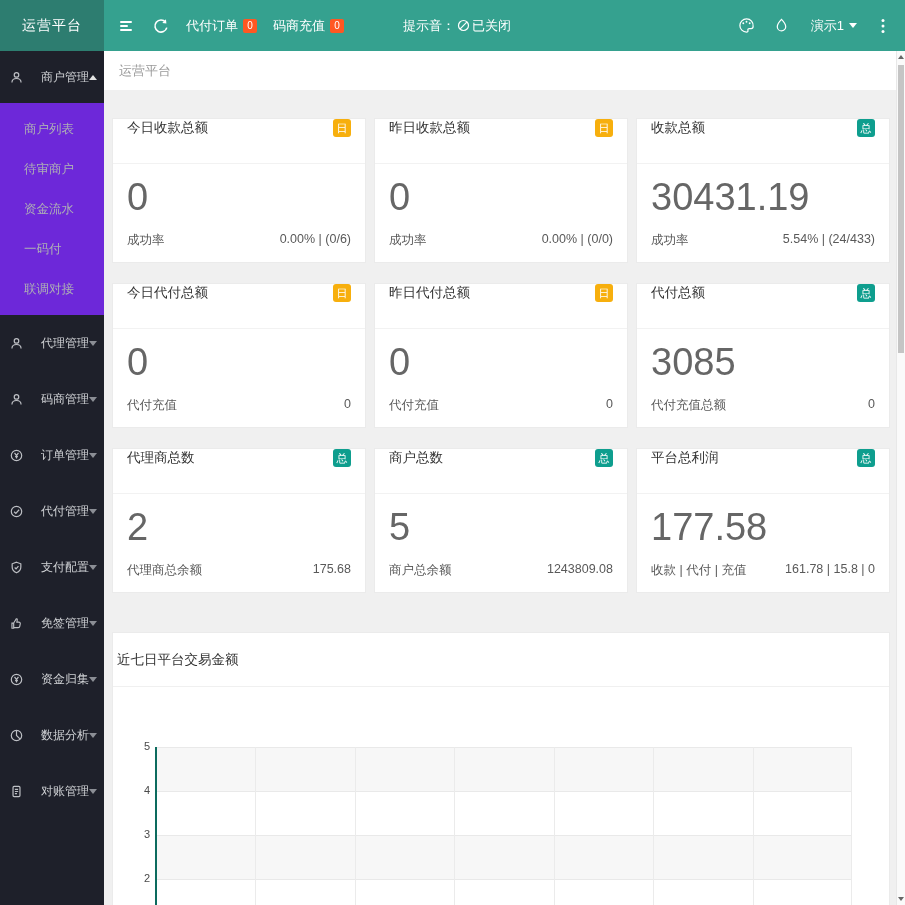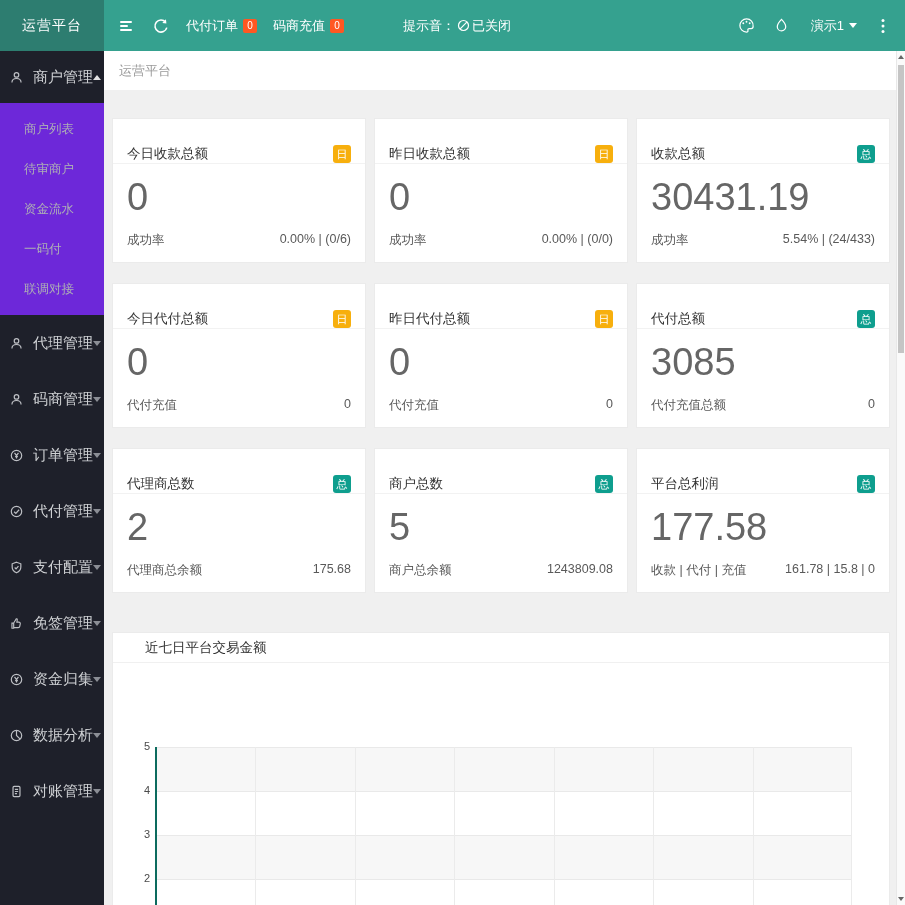--- a/index.html
+++ b/index.html
@@ -20,49 +20,49 @@
   .tb-notice .micon { margin:0 2px; display:inline-flex; }
   .spacer { flex:1; }
   .tb-user { display:inline-flex; align-items:center; font-size:13px; margin:0 16px 0 4px; cursor:pointer; }
   .caret { width:0; height:0; border-left:4px solid transparent; border-right:4px solid transparent;
            border-top:5px solid #fff; margin-left:5px; }
 
   
   .sidebar { position:absolute; top:51px; left:0; width:104px; bottom:0; background:#1e202a; overflow:hidden; }
   .nav-group { height:56px; display:flex; align-items:center; padding:0 9px 0 10px; cursor:pointer; color:#cfd1d4; }
   .nav-group.first { height:52px; }
-  .nav-group .nlabel { font-size:15px; margin-left:10px; white-space:nowrap; }
+  .nav-group .nlabel { font-size:12px; margin-left:18px; white-space:nowrap; }
   .nav-group .nicon { display:inline-flex; width:13px; height:13px; }
   .arr { margin-left:auto; width:0; height:0; }
   .arr.up { border-left:4px solid transparent; border-right:4px solid transparent; border-bottom:5px solid #e3e3e3; }
   .arr.down { border-left:4px solid transparent; border-right:4px solid transparent; border-top:5px solid #8b8e95; }
   .submenu { background:#6d28d9; padding:6px 0; }
   .subitem { height:40px; line-height:40px; padding-left:24px; font-size:12.5px; color:#aeb0b4;
              cursor:pointer; white-space:nowrap; }
 
   
   .main { position:absolute; top:51px; left:104px; right:9px; bottom:0; background:#f0f0f0; overflow:hidden; }
   .breadcrumb { height:39px; background:#fff; display:flex; align-items:center; padding-left:15px;
                 font-size:13px; color:#999; }
   .cards { display:grid; grid-template-columns:repeat(3,1fr); gap:20px 8px; margin:28px 6px 0 8px; }
   .card { position:relative; height:145px; background:#fff; border:1px solid #ebebeb; }
-  .card-head { height:45px; display:flex; align-items:flex-end; justify-content:space-between;
+  .card-head { height:45px; display:flex; align-items:flex-start; justify-content:space-between;
                padding:0 14px; border-bottom:1px solid #f2f2f2; }
   .card-title { font-size:13.5px; color:#333; }
   .badge { width:18px; height:18px; border-radius:3px; color:#fff; font-size:11px; line-height:18px;
            text-align:center; flex:none; }
   .badge-daily { background:#f7af0d; }
   .badge-total { background:#0e9e8e; }
   .card-value { padding:13px 14px 0; font-size:38px; color:#666; line-height:1.1; }
   .card-foot { position:absolute; left:14px; right:14px; bottom:13px; display:flex;
                justify-content:space-between; font-size:12.5px; color:#595959;gap:19px; }
 
   
   .chart-card { position:relative; margin:39px 6px 0 8px; height:340px; background:#fff; border:1px solid #ebebeb; overflow:hidden; }
-  .chart-head { height:30px; display:flex; align-items:center; padding:0 32px;
+  .chart-head { height:54px; display:flex; align-items:center; padding:0 4px;
                 border-bottom:1px solid #f0f0f0; font-size:13.5px; color:#333; }
   .plot { position:absolute; left:43px; right:37px; top:114px; height:300px; }
   .axis-line { position:absolute; left:-1px; top:0; height:100%; width:2px; background:#0c6b5e; z-index:3; }
   .band { position:absolute; left:0; right:0; border-top:1px solid #e9e9e9; }
   .b1 { top:0; height:44px; background:#f7f7f7; }
   .b2 { top:44px; height:44px; background:#fff; }
   .b3 { top:88px; height:44px; background:#f7f7f7; }
   .b4 { top:132px; height:168px; background:#fff; }
   .vline { position:absolute; top:0; height:100%; width:1px; background:#ebebeb; z-index:2; }
   .ylab { position:absolute; left:-30px; width:24px; text-align:right; font-size:11px; color:#4a4a4a; }

